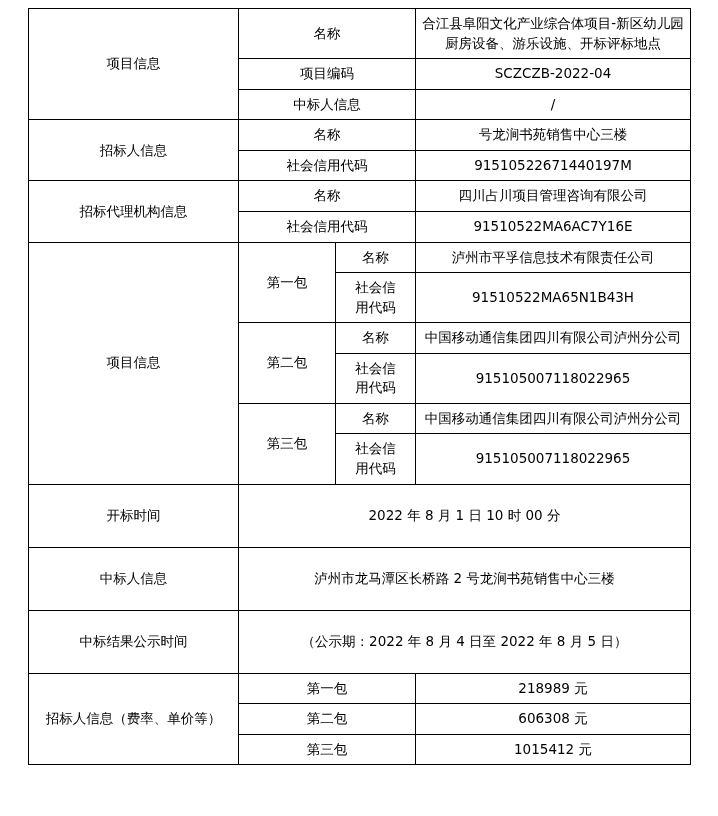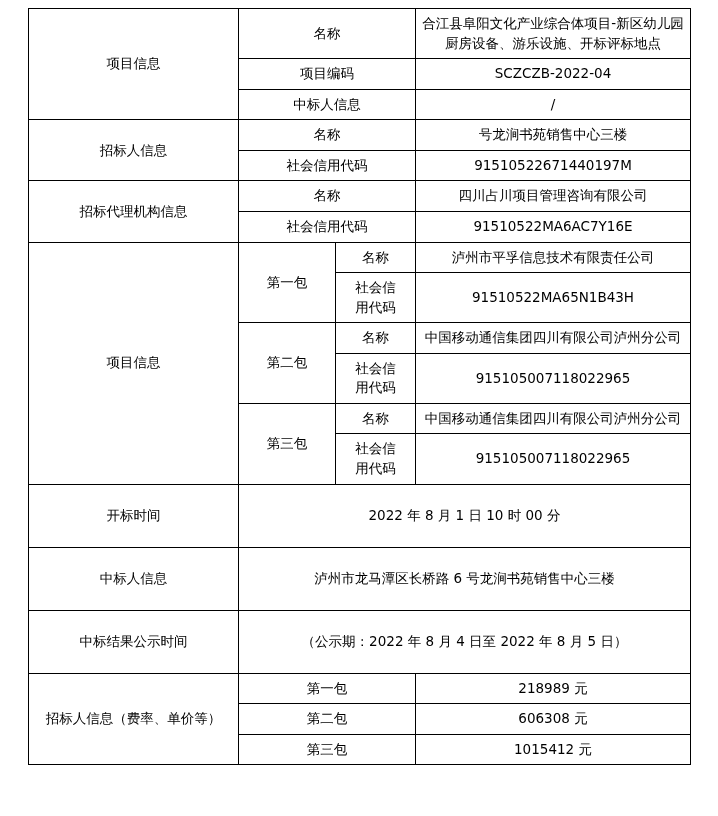--- a/index.html
+++ b/index.html
@@ -145,21 +145,21 @@
         <td class="value">915105007118022965</td>
       </tr>
 
       <tr>
         <td class="label" style="height:52px">开标时间</td>
         <td class="value" colspan="3">2022 年 8 月 1 日 10 时 00 分</td>
       </tr>
 
       <tr>
         <td class="label" style="height:52px">中标人信息</td>
-        <td class="value" colspan="3">泸州市龙马潭区长桥路 6 号龙涧书苑销售中心三楼</td>
+        <td class="value" colspan="3">泸州市龙马潭区长桥路 2 号龙涧书苑销售中心三楼</td>
       </tr>
 
       <tr>
         <td class="label" style="height:52px">中标结果公示时间</td>
         <td class="value" colspan="3">（公示期：2022 年 8 月 4 日至 2022 年 8 月 5 日）</td>
       </tr>
 
       <tr>
         <td class="label" rowspan="3">招标人信息（费率、单价等）</td>
         <td class="pkg" colspan="2">第一包</td>

